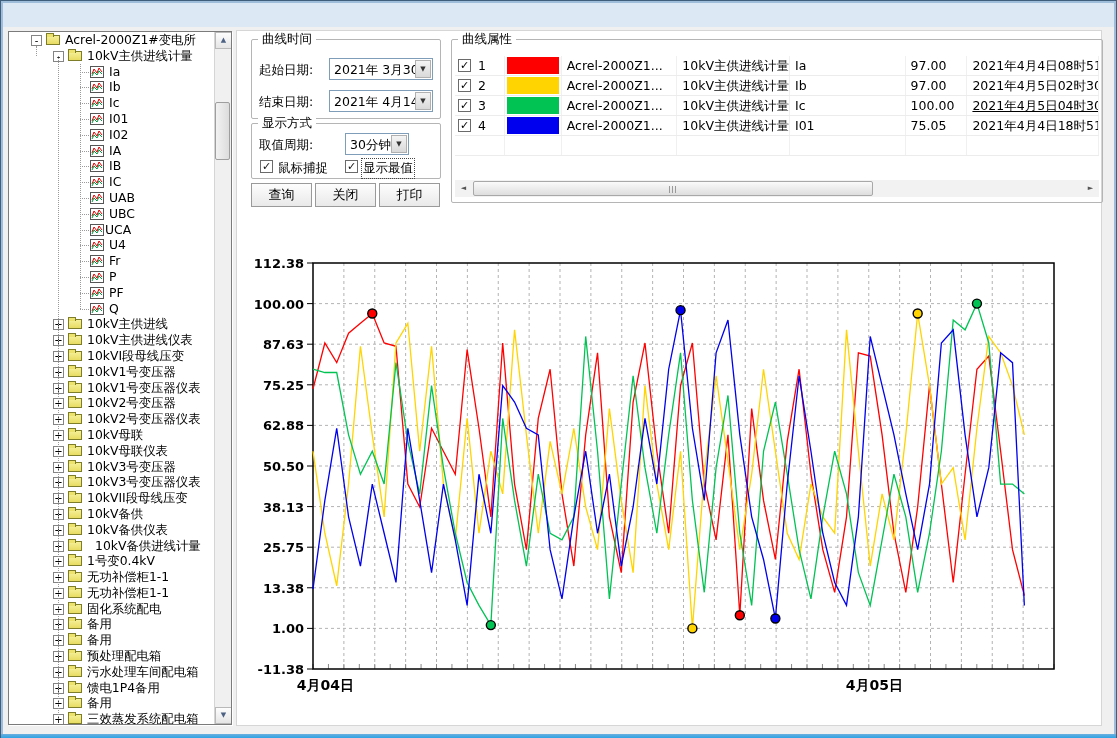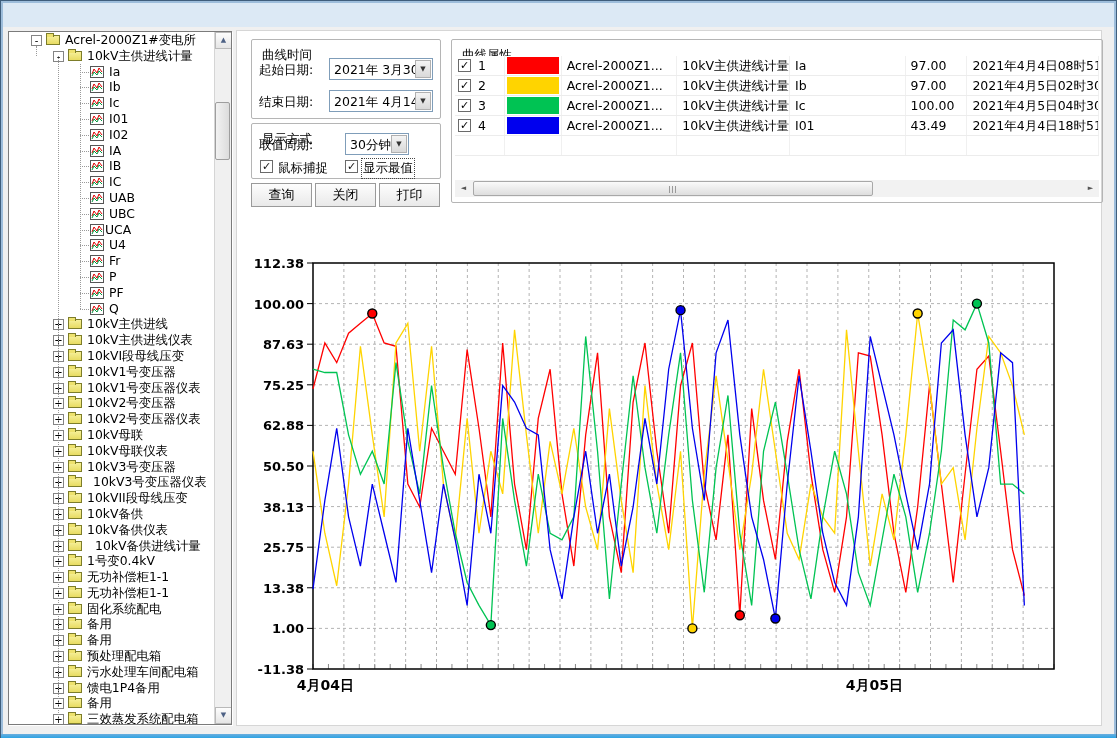--- a/index.html
+++ b/index.html
@@ -41,21 +41,21 @@
   .guide { position:absolute; border-left:1px dotted #9a9a9a; width:0; }
   .stub  { position:absolute; border-top:1px dotted #9a9a9a; height:0; }
   .tree-scroll { position:absolute; right:0; top:0; width:17px; bottom:0; background:#f0f0f0; border-left:1px solid #d5d5d5; }
   .sbtn { position:absolute; left:0; width:17px; height:17px; background:linear-gradient(#fdfdfd,#e5e5e5);
           border:1px solid #b9b9b9; font-size:7px; text-align:center; line-height:15px; color:#4d6185; }
   .sthumb { position:absolute; background:linear-gradient(90deg,#f2f2f2,#dcdcdc); border:1px solid #9e9e9e; border-radius:2px; }
 
   
   .main-panel { position:absolute; left:233px; top:3px; width:866px; height:696px; background:#fff; border:1px solid #d6d6d6; }
   .groupbox { position:absolute; border:1px solid #b5b5b5; border-radius:2px; }
-  .legend { position:absolute; top:-9px; left:6px; background:#fff; padding:0 4px; font-size:12.5px; color:#000;margin-top:16px; }
+  .legend { position:absolute; top:-9px; left:6px; background:#fff; padding:0 4px; font-size:12.5px; color:#000; }
   .flabel { position:absolute; font-size:12.5px; color:#000; }
   .combo { position:absolute; height:22px; background:#fff; border:1px solid #7f9db9; font-size:12.5px; }
   .combo .val { position:absolute; left:4px; top:3px; white-space:nowrap; }
   .combo .drop { position:absolute; right:1px; top:1px; bottom:1px; width:16px;
                  background:linear-gradient(#f4f4f4,#d9d9d9); border:1px solid #b0b0b0;
                  font-size:7px; text-align:center; line-height:17px; color:#333; }
   .cb { position:absolute; width:13px; height:13px; background:#fff; border:1px solid #6a6a6a;
         font-size:11px; line-height:11px; text-align:center; font-weight:bold; color:#111; }
   .cblabel { position:absolute; font-size:12.5px; }
   .focus-dotted { outline:1px dotted #444; outline-offset:1px; }
@@ -274,21 +274,21 @@
             <span class="tlabel" style="left:78px">10kV母联仪表</span>
           </div>
           <div class="trow">
             <span class="exp" style="left:44px">+</span>
             <span class="ficon" style="left:59px"></span>
             <span class="tlabel" style="left:78px">10kV3号变压器</span>
           </div>
           <div class="trow">
             <span class="exp" style="left:44px">+</span>
             <span class="ficon" style="left:59px"></span>
-            <span class="tlabel" style="left:84px">10kV3号变压器仪表</span>
+            <span class="tlabel" style="left:78px">10kV3号变压器仪表</span>
           </div>
           <div class="trow">
             <span class="exp" style="left:44px">+</span>
             <span class="ficon" style="left:59px"></span>
             <span class="tlabel" style="left:78px">10kVII段母线压变</span>
           </div>
           <div class="trow">
             <span class="exp" style="left:44px">+</span>
             <span class="ficon" style="left:59px"></span>
             <span class="tlabel" style="left:78px">10kV备供</span>
@@ -446,31 +446,31 @@
               </div>
               <div class="trrow">
                 <div class="td" style="width: 50px;"><span class="cb2">✓</span><span class="idx">3</span></div>
                 <div class="td" style="width: 57px;">
                   <span class="swatch" style="background:#00c353"></span>
                 </div>
                 <div class="td" style="width: 116px;">Acrel-2000Z1...</div>
                 <div class="td" style="width: 113px;">10kV主供进线计量</div>
                 <div class="td" style="width: 116px;">Ic</div>
                 <div class="td" style="width: 62px;">100.00</div>
-                <div class="td" style="width: 132px;">2021年4月5日04时30</div>
+                <div class="td" style="width: 132px; text-decoration: underline;">2021年4月5日04时30</div>
               </div>
               <div class="trrow">
                 <div class="td" style="width: 50px;"><span class="cb2">✓</span><span class="idx">4</span></div>
                 <div class="td" style="width: 57px;">
                   <span class="swatch" style="background:#0000ee"></span>
                 </div>
                 <div class="td" style="width: 116px;">Acrel-2000Z1...</div>
                 <div class="td" style="width: 113px;">10kV主供进线计量</div>
                 <div class="td" style="width: 116px;">I01</div>
-                <div class="td" style="width: 62px;">43.49</div>
+                <div class="td" style="width: 62px;">75.05</div>
                 <div class="td" style="width: 132px;">2021年4月4日18时51</div>
               </div>
               <div class="trrow" style="height: 20px;">
                 <div class="td" style="width: 50px;"></div>
                 <div class="td" style="width: 57px;"></div>
                 <div class="td" style="width: 116px;"></div>
                 <div class="td" style="width: 113px;"></div>
                 <div class="td" style="width: 116px;"></div>
                 <div class="td" style="width: 62px;"></div>
                 <div class="td" style="width: 132px;"></div>

